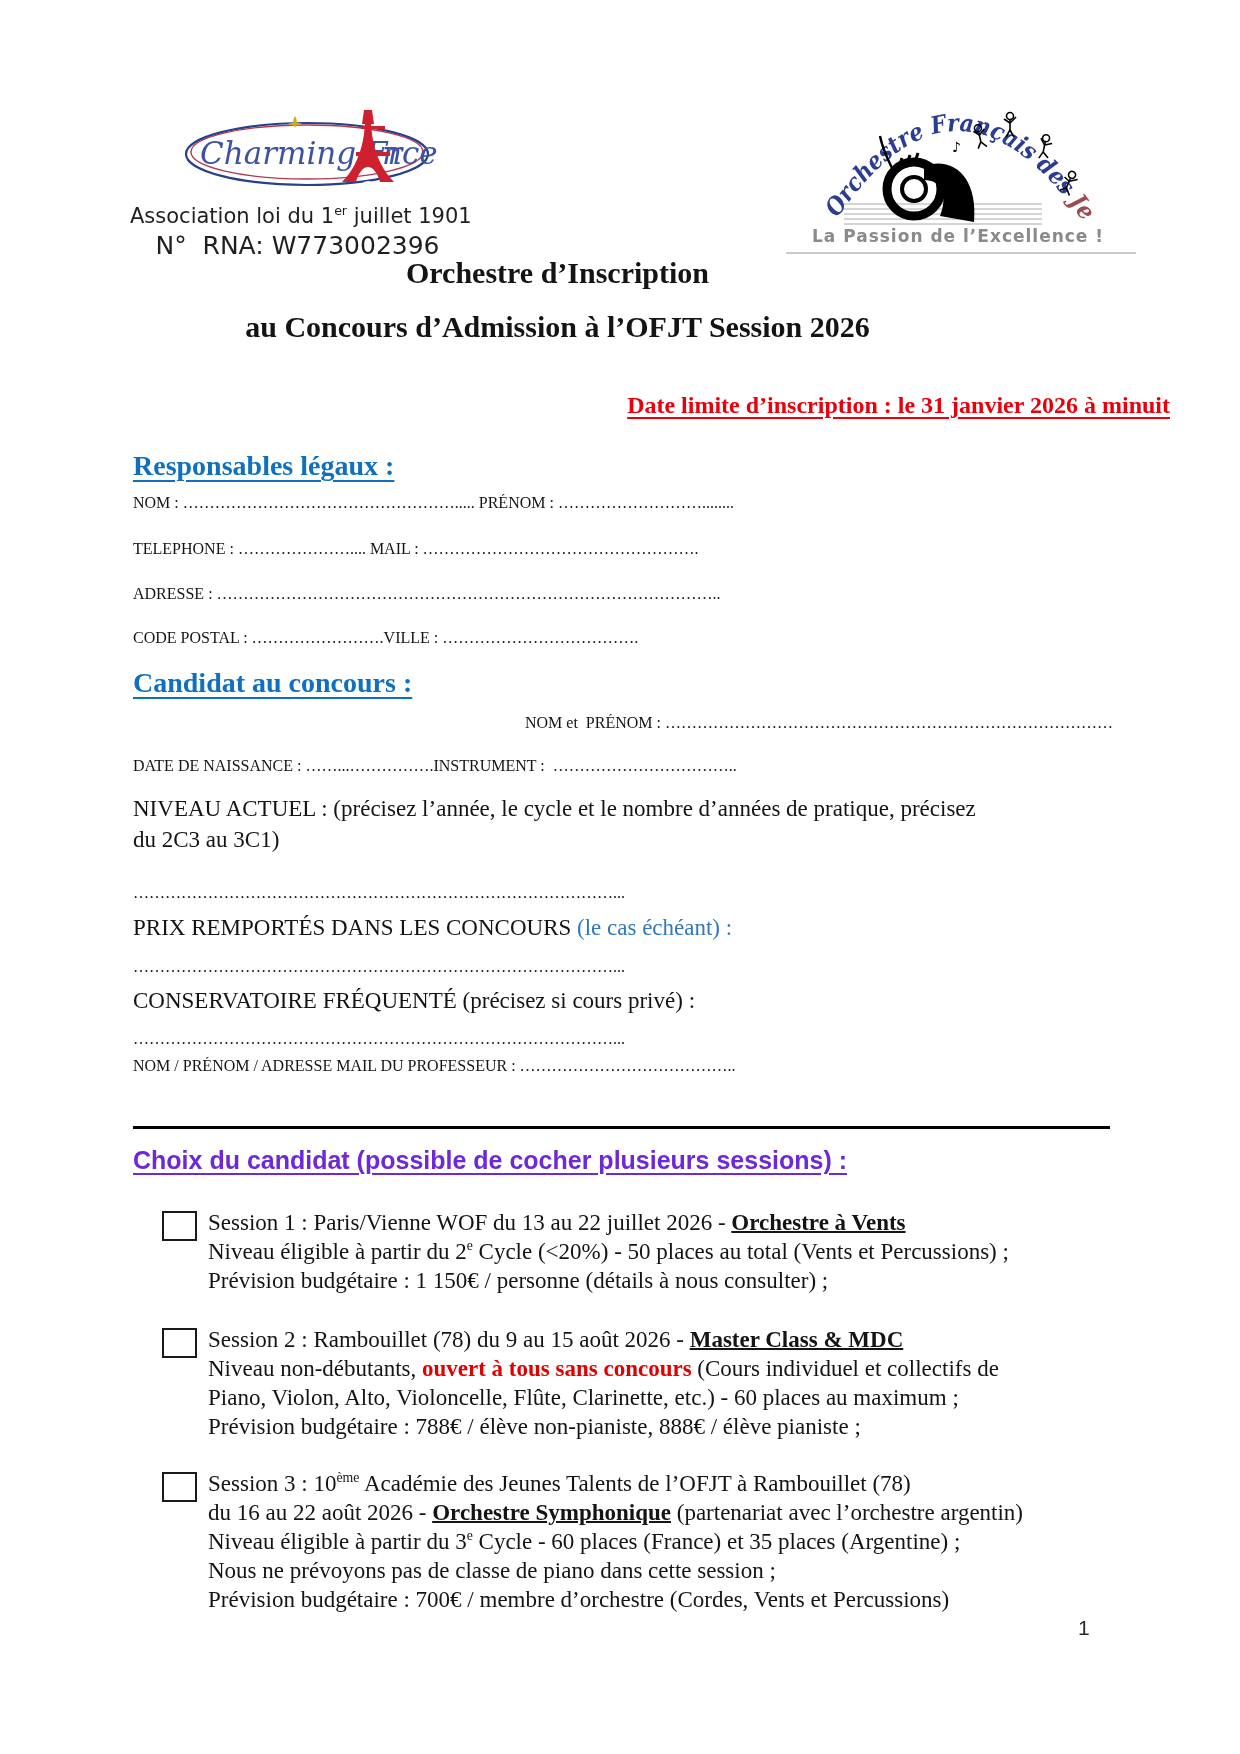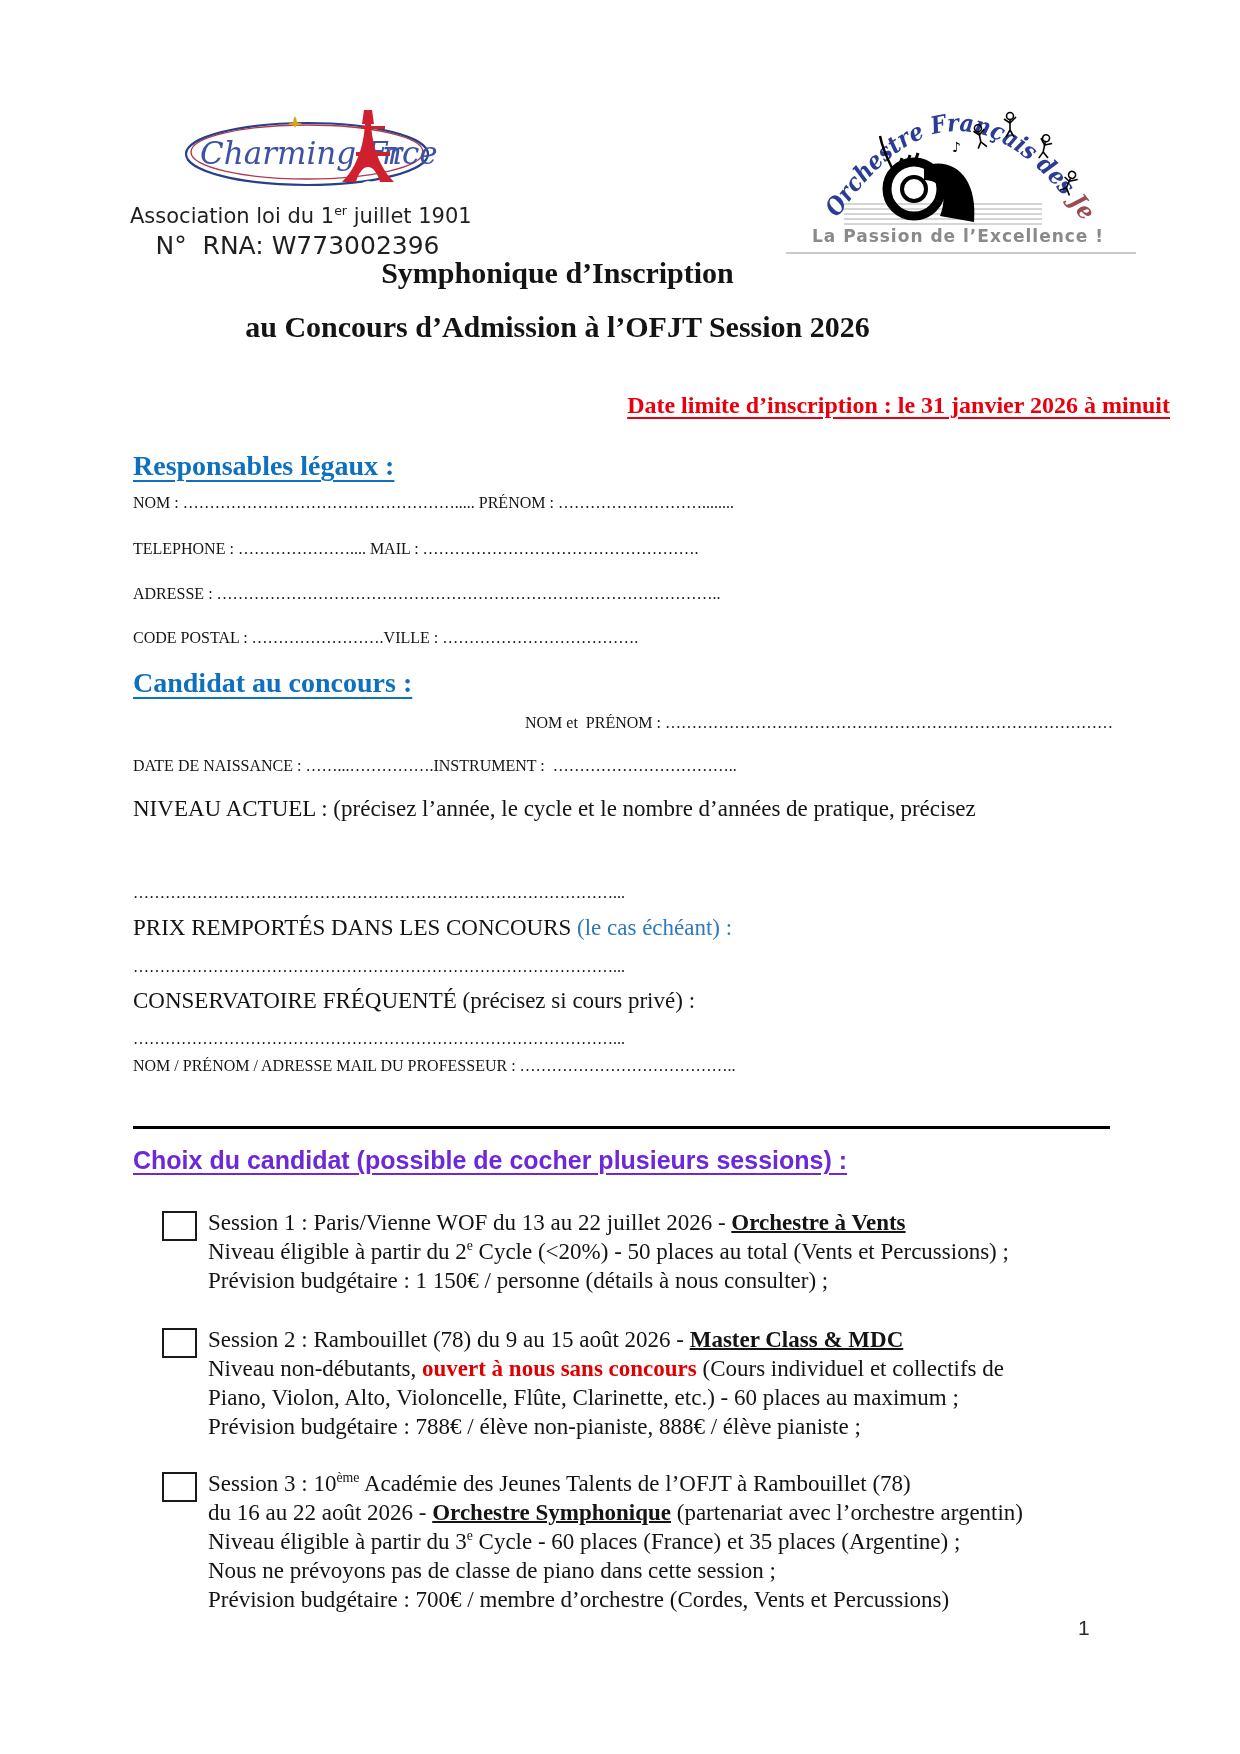--- a/index.html
+++ b/index.html
@@ -152,37 +152,38 @@
         <line x1="0" y1="4" x2="6" y2="10"></line>
           <line x1="0" y1="4" x2="-5" y2="9"></line>
       </g>
     </g>
 
     <text class="ofjt-tag" x="206" y="156" text-anchor="middle">La Passion de l’Excellence !</text>
     <line x1="34" y1="167" x2="384" y2="167" stroke="#c9c9c9" stroke-width="2"></line>
   </svg>
 
   <div class="abs title-wrap">
-    <div class="title-line1">Symphonique d’Inscription</div>
+    <div class="title-line1">Orchestre d’Inscription</div>
     <div class="title-line2">au Concours d’Admission à l’OFJT Session 2026</div>
   </div>
   <div class="abs deadline">Date limite d’inscription : le 31 janvier 2026 à minuit</div>
 
   <div class="abs content-left h-serif" style="top:450px;">Responsables légaux :</div>
   <div class="abs content-left form-row" style="top:494px;">NOM : ……………………………………………..... PRÉNOM : ………………………........</div>
   <div class="abs content-left form-row" style="top:540px;">TELEPHONE : ………………….... MAIL : …………………………………………….</div>
   <div class="abs content-left form-row" style="top:585px;">ADRESSE : …………………………………………………………………………………..</div>
   <div class="abs content-left form-row" style="top:629px;">CODE POSTAL : …………………….VILLE : ……………………………….</div>
 
   <div class="abs content-left h-serif" style="top:667px;">Candidat au concours :</div>
   <div class="abs content-left form-row" style="top:714px;text-align:right;">NOM et  PRÉNOM : …………………………………………………………………………</div>
   <div class="abs content-left form-row" style="top:757px;">DATE DE NAISSANCE : ……...…………….INSTRUMENT :  ……………………………..</div>
 
   <div class="abs content-left" style="top:796px;">
     <div class="para-line">NIVEAU ACTUEL : (précisez l’année, le cycle et le nombre d’années de pratique, précisez</div>
+    <div class="para-line" style="margin-top:5px;">du 2C3 au 3C1)</div>
   </div>
 
   <div class="abs content-left form-row" style="top:884px;">………………………………………………………………………………...</div>
 
   <div class="abs content-left para-line" style="top:915px;"><span>PRIX REMPORTÉS DANS LES CONCOURS </span><span class="blue-note">(le cas échéant) :</span></div>
 
   <div class="abs content-left form-row" style="top:958px;">………………………………………………………………………………...</div>
 
   <div class="abs content-left para-line" style="top:988px;">CONSERVATOIRE FRÉQUENTÉ (précisez si cours privé) :</div>
 
@@ -200,21 +201,21 @@
       <div class="line"><span>Session 1 : Paris/Vienne WOF du 13 au 22 juillet 2026 - </span><span class="emph">Orchestre à Vents</span></div>
       <div class="line"><span>Niveau éligible à partir du 2</span><sup class="small">e</sup><span> Cycle (&lt;20%) - 50 places au total (Vents et Percussions) ;</span></div>
       <div class="line">Prévision budgétaire : 1 150€ / personne (détails à nous consulter) ;</div>
     </div>
   </div>
 
   <div class="abs session" style="top:1325px;">
     <span class="checkbox"></span>
     <div class="lines">
       <div class="line"><span>Session 2 : Rambouillet (78) du 9 au 15 août 2026 - </span><span class="emph">Master Class &amp; MDC</span></div>
-      <div class="line"><span>Niveau non-débutants, </span><span class="red-strong">ouvert à nous sans concours</span><span> (Cours individuel et collectifs de</span></div>
+      <div class="line"><span>Niveau non-débutants, </span><span class="red-strong">ouvert à tous sans concours</span><span> (Cours individuel et collectifs de</span></div>
       <div class="line">Piano, Violon, Alto, Violoncelle, Flûte, Clarinette, etc.) - 60 places au maximum ;</div>
       <div class="line">Prévision budgétaire : 788€ / élève non-pianiste, 888€ / élève pianiste ;</div>
     </div>
   </div>
 
   <div class="abs session" style="top:1469px;">
     <span class="checkbox"></span>
     <div class="lines">
       <div class="line"><span>Session 3 : 10</span><sup class="small">ème</sup><span> Académie des Jeunes Talents de l’OFJT à Rambouillet (78)</span></div>
       <div class="line"><span>du 16 au 22 août 2026 - </span><span class="emph">Orchestre Symphonique</span><span> (partenariat avec l’orchestre argentin)</span></div>

